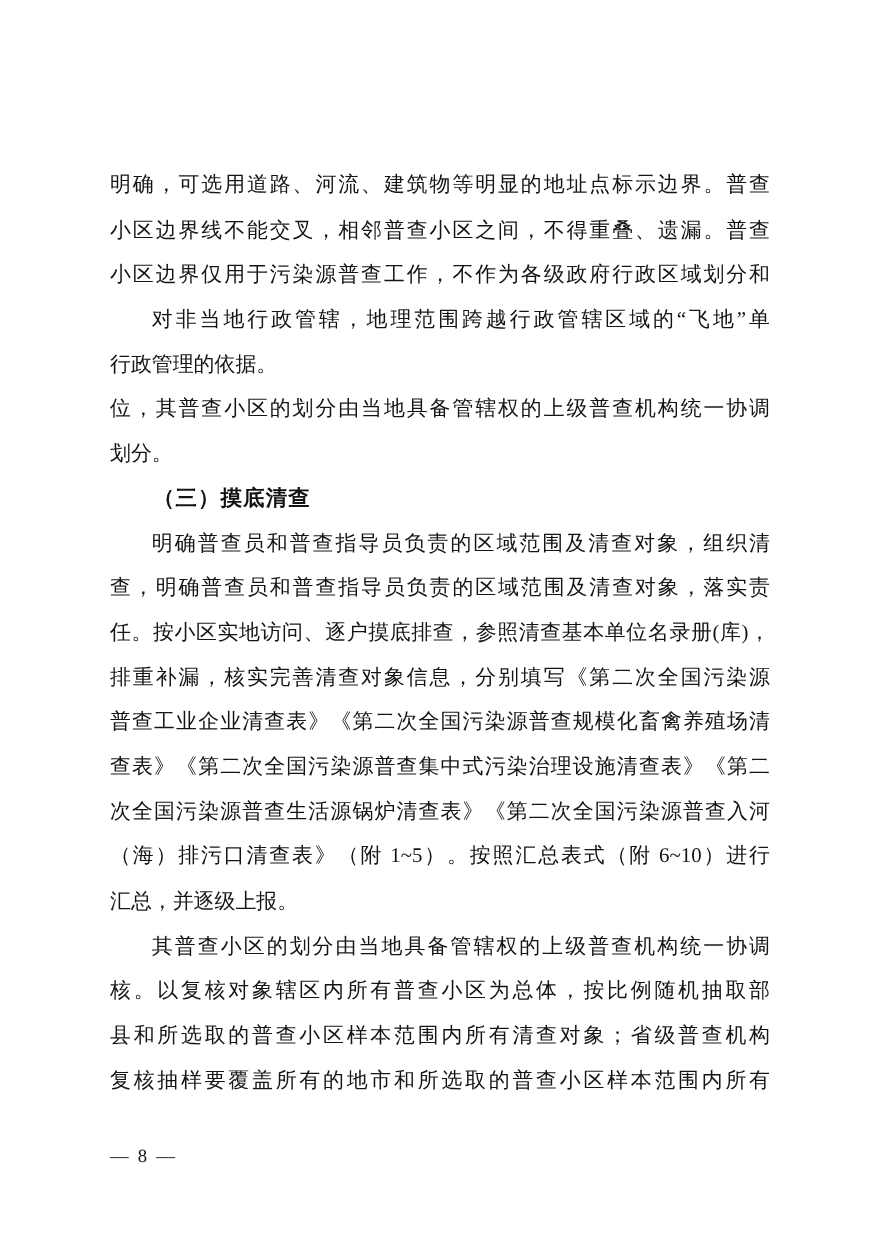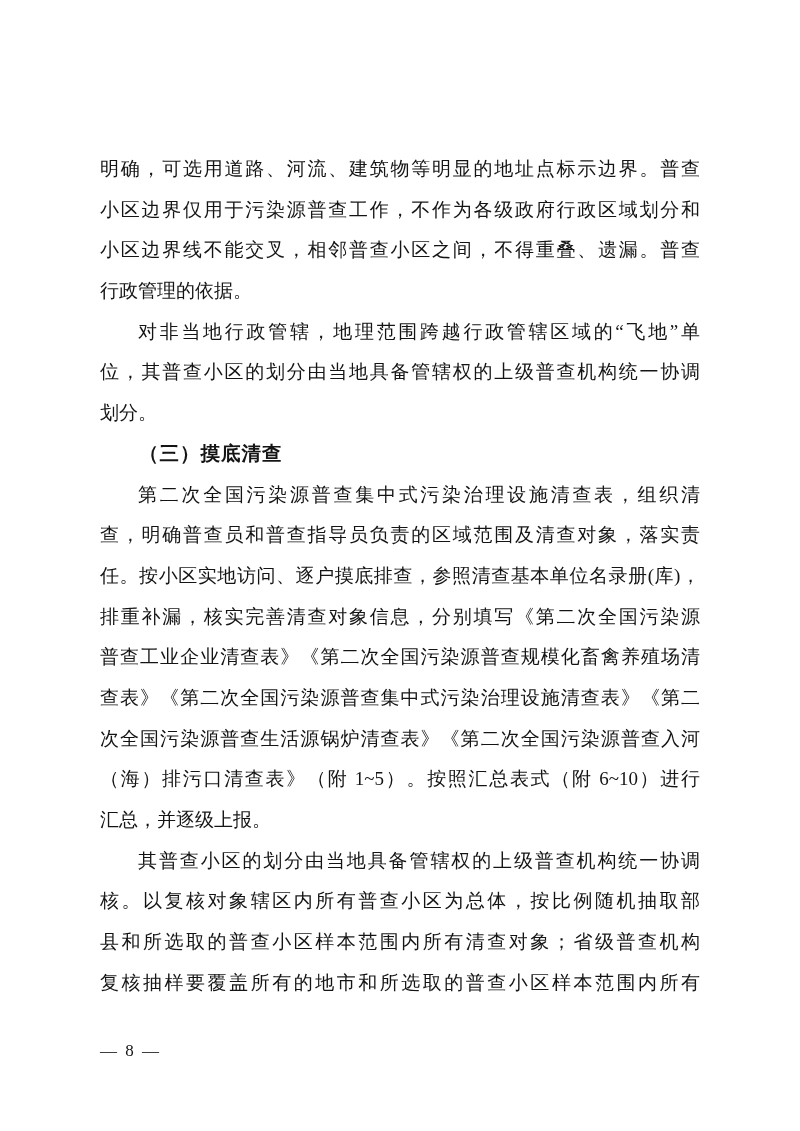--- a/index.html
+++ b/index.html
@@ -57,31 +57,31 @@
   }
 </style>
 </head>
 <body>
 
 <div class="page">
 
   <div class="textblock">
 
     <div class="ln">明确，可选用道路、河流、建筑物等明显的地址点标示边界。普查</div>
+    <div class="ln">小区边界线不能交叉，相邻普查小区之间，不得重叠、遗漏。普查</div>
     <div class="ln">小区边界仅用于污染源普查工作，不作为各级政府行政区域划分和</div>
-    <div class="ln">小区边界线不能交叉，相邻普查小区之间，不得重叠、遗漏。普查</div>
+    <div class="ln first">对非当地行政管辖，地理范围跨越行政管辖区域的“飞地”单</div>
+
     <div class="ln end">行政管理的依据。</div>
-
-    <div class="ln first">对非当地行政管辖，地理范围跨越行政管辖区域的“飞地”单</div>
     <div class="ln">位，其普查小区的划分由当地具备管辖权的上级普查机构统一协调</div>
     <div class="ln end">划分。</div>
 
     <div class="ln heading">（三）摸底清查</div>
 
-    <div class="ln first">第二次全国污染源普查集中式污染治理设施清查表，组织清</div>
+    <div class="ln first">明确普查员和普查指导员负责的区域范围及清查对象，组织清</div>
     <div class="ln">查，明确普查员和普查指导员负责的区域范围及清查对象，落实责</div>
     <div class="ln">任。按小区实地访问、逐户摸底排查，参照清查基本单位名录册(库)，</div>
     <div class="ln">排重补漏，核实完善清查对象信息，分别填写《第二次全国污染源</div>
     <div class="ln">普查工业企业清查表》《第二次全国污染源普查规模化畜禽养殖场清</div>
     <div class="ln">查表》《第二次全国污染源普查集中式污染治理设施清查表》《第二</div>
     <div class="ln">次全国污染源普查生活源锅炉清查表》《第二次全国污染源普查入河</div>
     <div class="ln">（海）排污口清查表》（附 1~5）。按照汇总表式（附 6~10）进行</div>
     <div class="ln end">汇总，并逐级上报。</div>
 
     <div class="ln first">其普查小区的划分由当地具备管辖权的上级普查机构统一协调</div>

